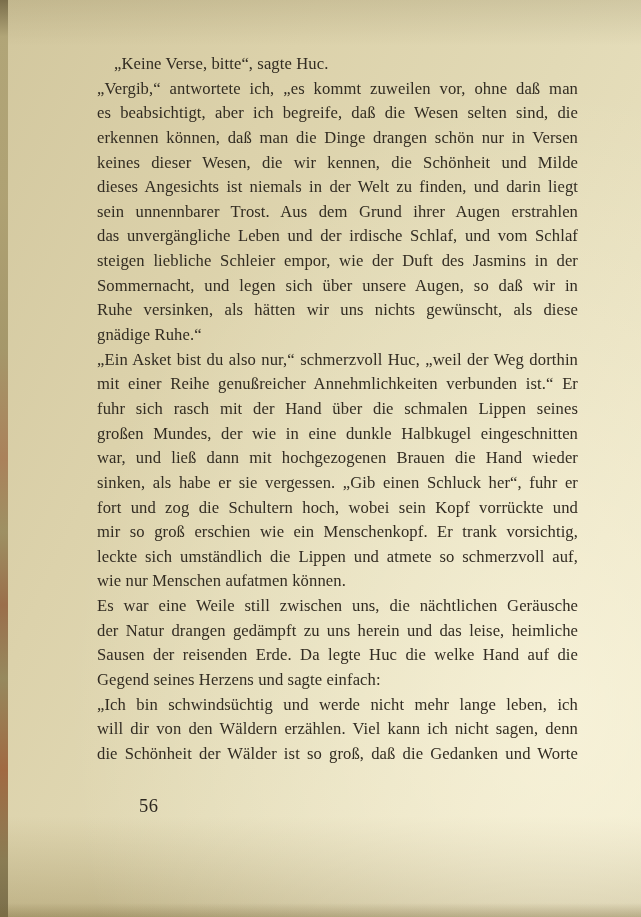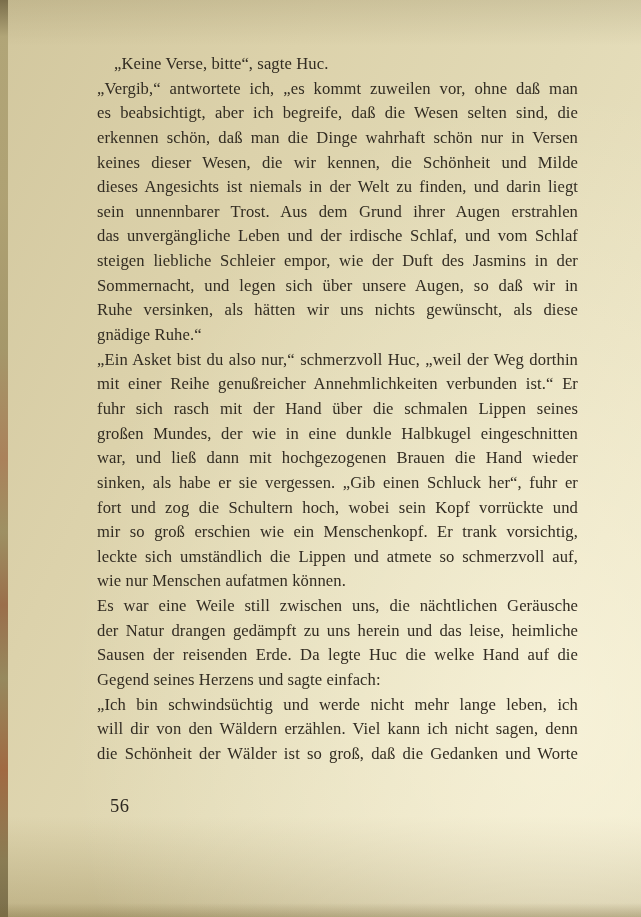--- a/index.html
+++ b/index.html
@@ -54,40 +54,40 @@
   }
   .line.noj {
     text-align: center;
     text-align-last: left;
   }
   .line.indent {
     padding-left: 17px;
   }
   .page-number {
     position: absolute;
-    left: 110px;
+    left: 139px;
     top: 794px;
     font-size: 18.5px;
     line-height: 24px;
     color: #2c271e;
     letter-spacing: 0.5px;
   }
 </style>
 </head>
 <body>
 
 <div class="book-page">
   <div class="page-edge-left"></div>
   <div class="page-edge-bottom"></div>
 
   <div class="text-block">
     <div class="line indent noj">„Keine Verse, bitte“, sagte Huc.</div>
     <div class="line">„Vergib,“ antwortete ich, „es kommt zuweilen vor, ohne daß man</div>
     <div class="line">es beabsichtigt, aber ich begreife, daß die Wesen selten sind, die</div>
-    <div class="line">erkennen schön, daß man die Dinge wahrhaft schön nur in Versen</div>
+    <div class="line">erkennen können, daß man die Dinge drangen schön nur in Versen</div>
     <div class="line">keines dieser Wesen, die wir kennen, die Schönheit und Milde</div>
     <div class="line">dieses Angesichts ist niemals in der Welt zu finden, und darin liegt</div>
     <div class="line">sein unnennbarer Trost. Aus dem Grund ihrer Augen erstrahlen</div>
     <div class="line">das unvergängliche Leben und der irdische Schlaf, und vom Schlaf</div>
     <div class="line">steigen liebliche Schleier empor, wie der Duft des Jasmins in der</div>
     <div class="line">Sommernacht, und legen sich über unsere Augen, so daß wir in</div>
     <div class="line">Ruhe versinken, als hätten wir uns nichts gewünscht, als diese</div>
     <div class="line noj">gnädige Ruhe.“</div>
     <div class="line">„Ein Asket bist du also nur,“ schmerzvoll Huc, „weil der Weg dorthin</div>
     <div class="line">mit einer Reihe genußreicher Annehmlichkeiten verbunden ist.“ Er</div>

